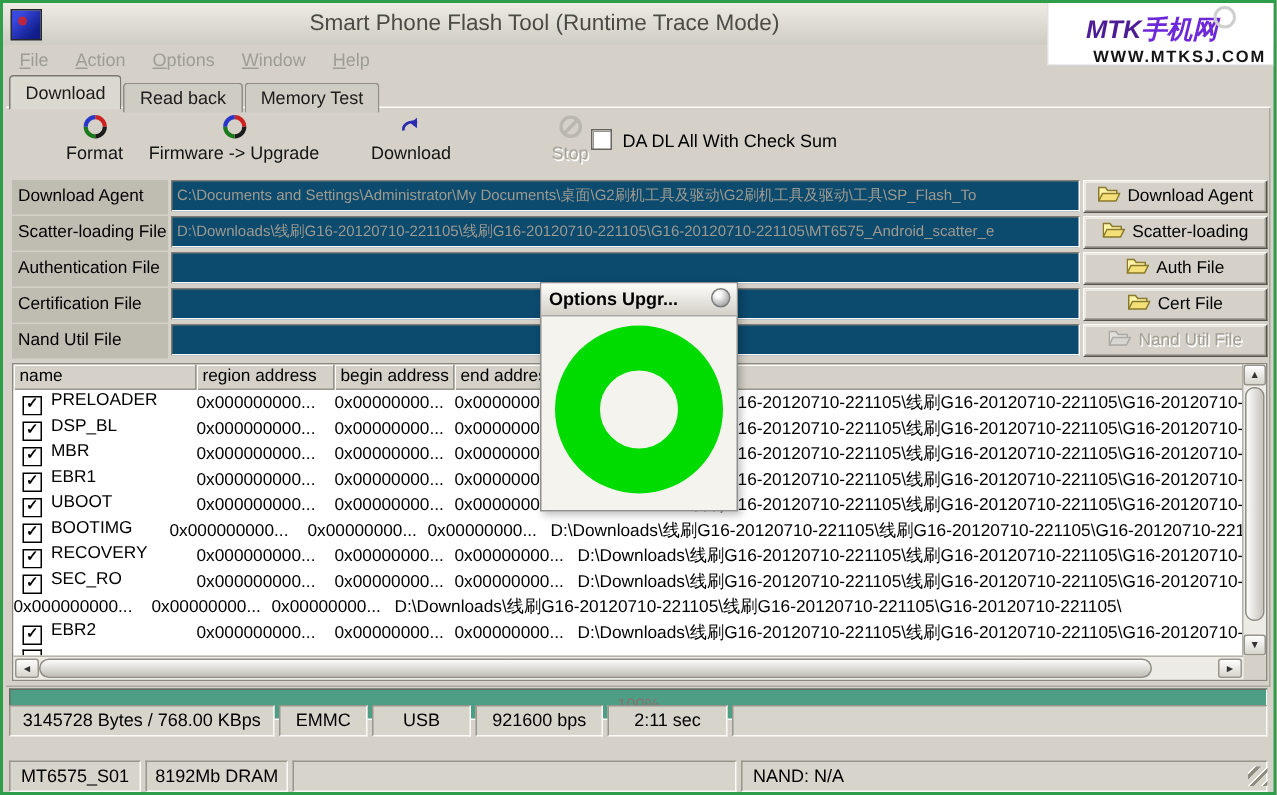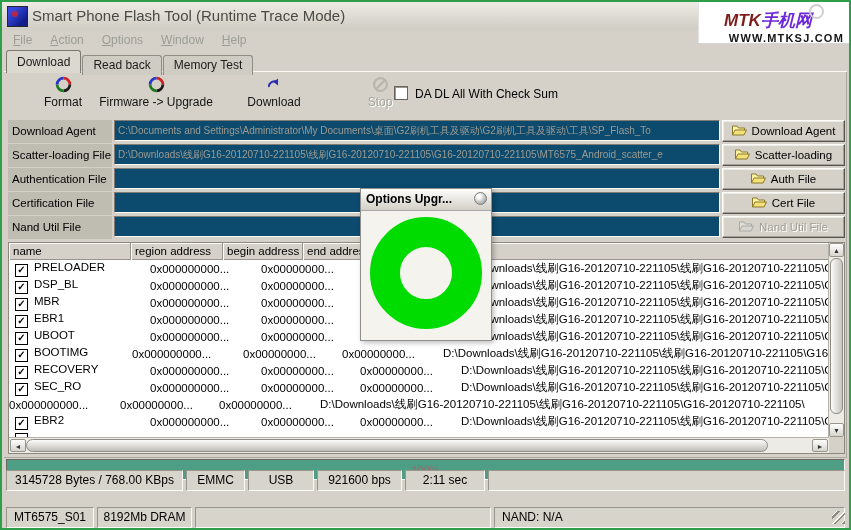--- a/index.html
+++ b/index.html
@@ -7,26 +7,26 @@
     background:#d5d1c8;border:2px solid #2e9e4a;overflow:hidden;
     font-family:"Liberation Sans",sans-serif;color:#000;}
   
   .titlebar{position:absolute;left:0;top:0;right:0;height:28px;
     background:linear-gradient(#edebe4,#cfccc3);}
   .app-icon{position:absolute;left:5px;top:4px;width:19px;height:19px;
     background:linear-gradient(135deg,#3949e0 20%,#101d8a 80%);border:1px solid #23262b;}
   .app-icon::after{content:"";position:absolute;left:4px;top:4px;width:6px;height:6px;
     background:#d22;border-radius:50%;opacity:.8;}
   .window-title{position:absolute;left:30px;right:155px;top:0;height:28px;line-height:28px;
-    text-align:left;font-size:15px;color:#4b4b45;white-space:nowrap;overflow:hidden;}
+    text-align:center;font-size:15px;color:#4b4b45;white-space:nowrap;overflow:hidden;}
   .logo{position:absolute;right:0;top:0;width:150px;height:41px;background:#fff;z-index:6;
     border-left:1px solid #e2e2e2;border-bottom:1px solid #d5d5d5;}
   .logo-row1{text-align:center;font-style:italic;font-weight:bold;font-size:17px;
     padding-top:2px;white-space:nowrap;letter-spacing:0;}
-  .logo-mtk{color:#7f1d1d;}
+  .logo-mtk{color:#4c1d95;}
   .logo-cn{color:#6d28d9;}
   .logo-ball{display:inline-block;width:11px;height:11px;border:2px solid #cfcfcf;
     border-radius:50%;vertical-align:super;margin-left:-3px;}
   .logo-site{font-size:11px;font-weight:bold;letter-spacing:1.2px;text-align:right;
     padding-right:5px;color:#141414;}
   
   .menubar{position:absolute;left:2px;top:28px;height:20px;right:152px;font-size:12px;
     color:#9d9d95;white-space:nowrap;}
   .menu-item{display:inline-block;padding:3px 9px 0 9px;}
   .menu-item::first-letter{text-decoration:underline;}
@@ -62,21 +62,21 @@
   .fbtn.disabled{color:#a29f94;text-shadow:1px 1px 0 #fff;}
   .fbtn.disabled .ficon{filter:grayscale(1) opacity(.45);}
   
   .tablewrap{position:absolute;left:6px;top:240px;width:837px;height:212px;background:#fff;
     border:1px solid #8a887f;box-sizing:border-box;}
   .thead{position:absolute;left:0;top:0;right:15px;height:17px;display:flex;background:#d5d1c8;}
   .th{box-sizing:border-box;font-size:11.5px;line-height:16px;padding-left:4px;
     border-right:1px solid #98958c;box-shadow:inset 1px 1px 0 #fdfcf8,inset 0 -1px 0 #98958c;
     white-space:nowrap;overflow:hidden;flex-shrink:0;}
   .tbody{position:absolute;left:0;top:17px;right:15px;bottom:16px;overflow:hidden;background:#fff;}
-  .trow{height:17px;display:flex;align-items:center;font-size:11.5px;white-space:nowrap;gap:19px;}
+  .trow{height:17px;display:flex;align-items:center;font-size:11.5px;white-space:nowrap;}
   .tcell{overflow:hidden;white-space:nowrap;flex-shrink:0;box-sizing:border-box;}
   .rchk{display:inline-block;width:11px;height:11px;border:1px solid #000;background:#fff;
     margin:0 6px 0 6px;font-size:10px;line-height:10px;font-weight:bold;text-align:center;
     vertical-align:-2px;}
   .partial-row{position:absolute;left:6px;bottom:16px;width:11px;height:3px;
     border:1px solid #000;border-bottom:none;background:#fff;}
   
   .vscroll{position:absolute;right:0;top:0;width:15px;bottom:16px;background:#ecebe5;
     border-left:1px solid #b5b2a9;}
   .sarrow{position:absolute;left:0;right:0;height:14px;text-align:center;font-size:7px;

